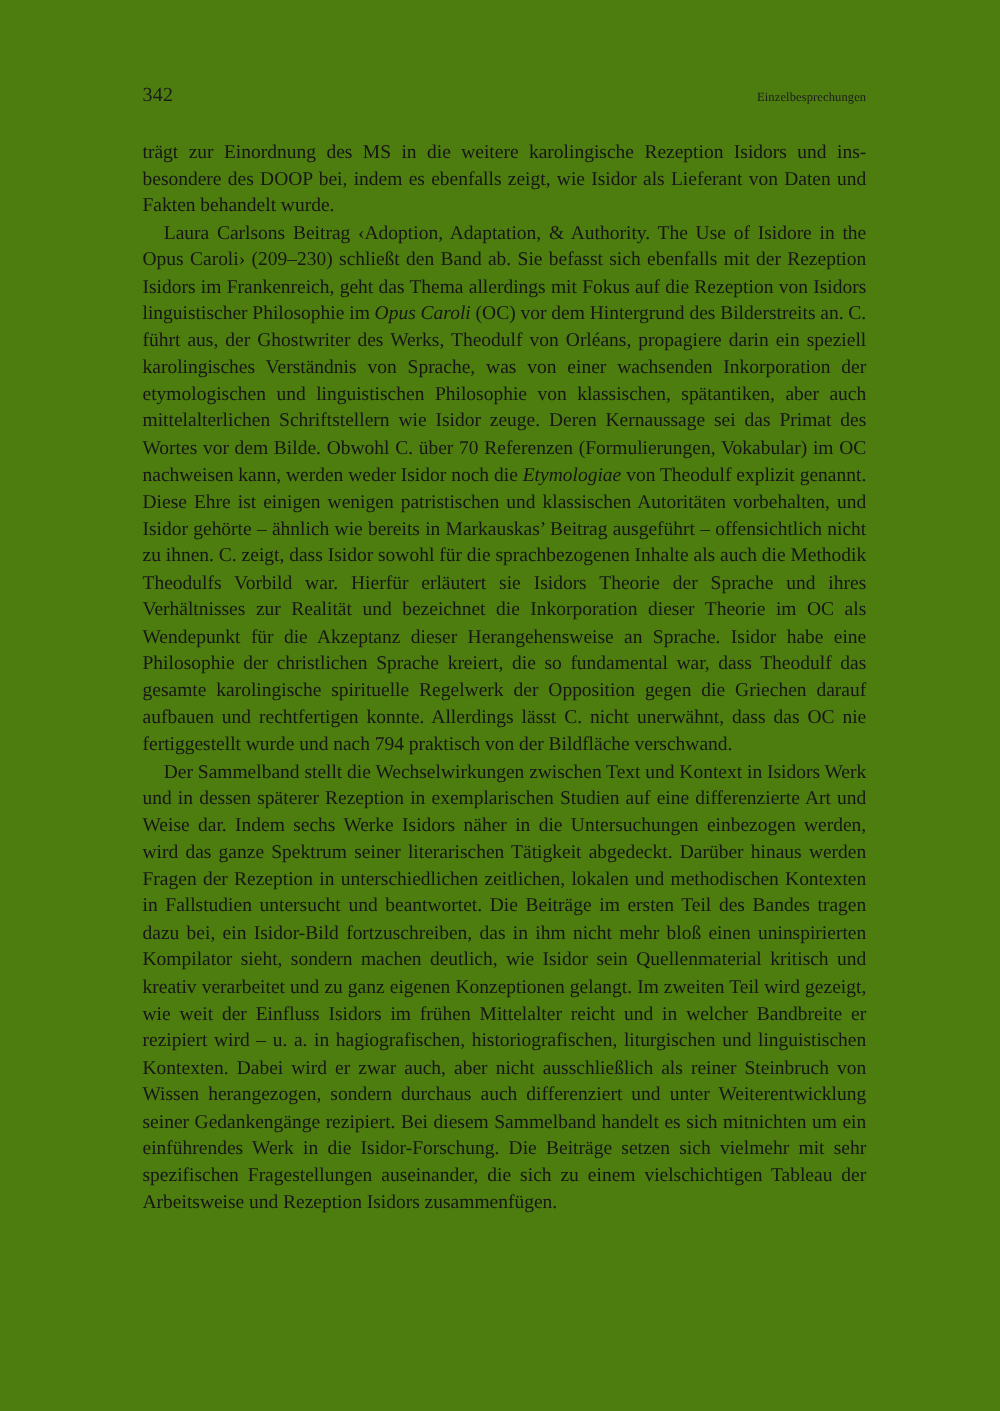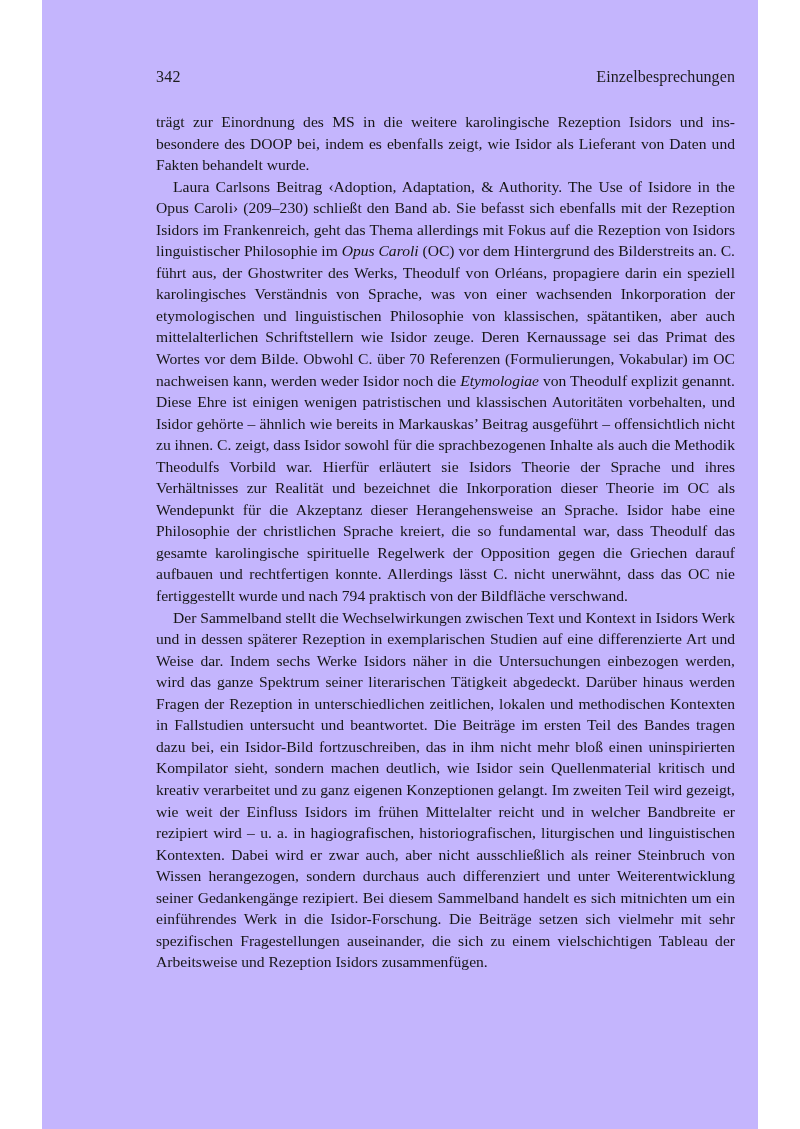--- a/index.html
+++ b/index.html
@@ -7,24 +7,24 @@
     margin: 0;
     padding: 0;
     background: #ffffff;
   }
   body {
     font-family: "Liberation Serif", "DejaVu Serif", serif;
     color: #1a1a1a;
   }
   .page {
     position: relative;
-    width: 716px;
+    width: 800px;
     height: 1129px;
     margin: 0 auto;
-    background: #c4b5fd;
+    background: #4d7c0f;
     overflow: hidden;
     box-sizing: border-box;
     padding-left: 34px;
   }
   .running-head {
     position: absolute;
     left: 114px;
     top: 68px;
     width: 579px;
     display: flex;
@@ -32,21 +32,21 @@
     align-items: baseline;
     font-size: 15.5px;
     letter-spacing: 0.15px;
     color: #1c1c1c;
   }
   .folio {
     font-size: 16px;
     letter-spacing: 0.2px;
   }
   .running-title {
-    font-size: 16px;
+    font-size: 10px;
     letter-spacing: 0.1px;
   }
   .body-text {
     position: absolute;
     left: 114px;
     top: 111px;
     width: 579px;
     font-size: 15.6px;
     line-height: 21.55px;
     text-align: justify;

